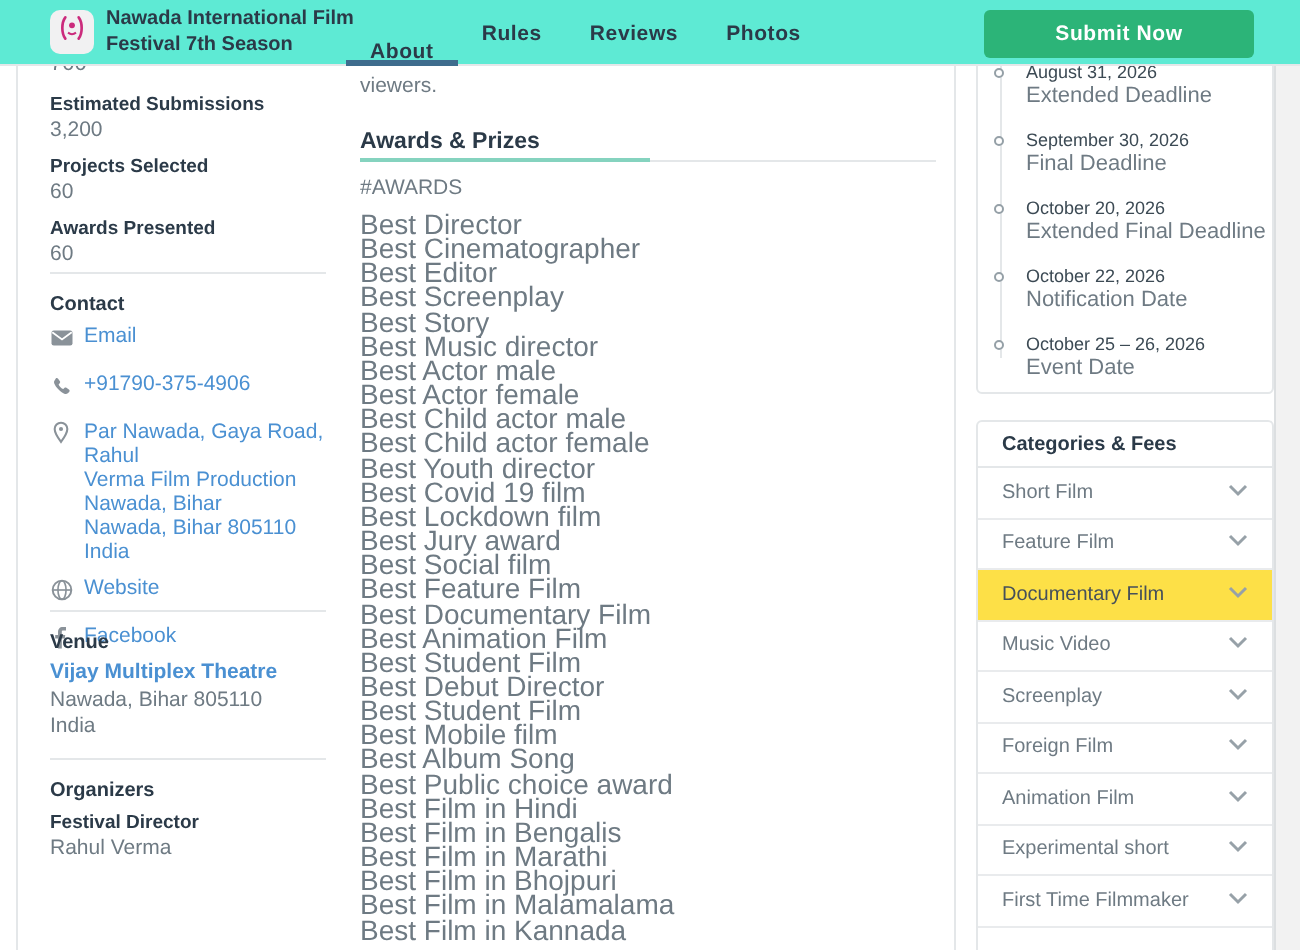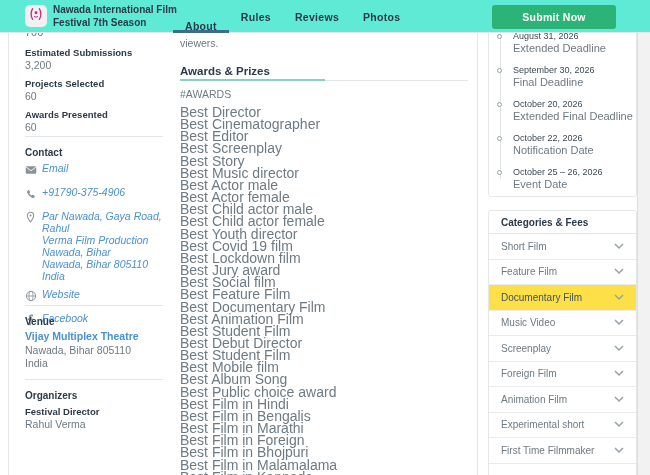--- a/index.html
+++ b/index.html
@@ -15,39 +15,39 @@
   .header{position:absolute;left:0;top:0;width:650px;height:33px;background:#5eead4;
           border-bottom:1px solid var(--border);z-index:10;}
   .logo{position:absolute;left:25px;top:5px;width:22px;height:22px;border-radius:5px;
         background:#f1f1f2;display:flex;align-items:center;justify-content:center;}
   .title{position:absolute;left:53px;top:4px;width:128px;font-size:10px;font-weight:bold;
          color:var(--dark);line-height:12.5px;}
   .tabs{position:absolute;left:173px;top:0;height:33px;display:flex;}
   .tab{height:33px;display:flex;align-items:center;padding:0 12px;font-size:10.5px;
        font-weight:600;color:var(--dark);letter-spacing:.3px;cursor:pointer;}
   .tab.active{border-bottom:3px solid var(--tabline);padding-top:21px;}
-  .submit-btn{position:absolute;left:492px;top:5px;width:124px;height:24px;
+  .submit-btn{position:absolute;left:492px;top:5px;width:135px;height:24px;
        background:var(--green);color:#fff;border:none;border-radius:3px;font-size:10.5px;
        font-weight:bold;font-family:inherit;letter-spacing:.3px;cursor:pointer;}
 
   
   .main-card{position:absolute;left:8px;top:20px;width:470px;height:470px;
        border:1px solid var(--border);border-radius:3px;background:#fff;}
   .gutter{position:absolute;left:637px;top:33px;width:13px;height:442px;background:#f2f2f2;
        border-left:1px solid #dcdfe1;}
 
   
   .clip-stat{position:absolute;left:25px;top:26px;font-size:11px;color:var(--gray);}
   .stats{position:absolute;left:25px;top:47px;width:140px;}
   .stat-label{font-size:9.5px;font-weight:bold;color:var(--dark);line-height:12px;}
   .stat-value{font-size:10.5px;color:var(--gray);line-height:12px;margin-bottom:7px;}
   .sb-divider{position:absolute;left:25px;width:138px;height:1px;background:var(--border);}
   .sb-heading{position:absolute;left:25px;font-size:10px;font-weight:bold;color:var(--dark);}
   .contact-list{position:absolute;left:25px;top:162px;width:142px;}
-  .contact-item{display:flex;margin-bottom:6px;cursor:pointer;font-style:italic;}
+  .contact-item{display:flex;margin-bottom:6px;cursor:pointer;}
   .contact-icon{width:17px;flex:none;padding-top:0;}
   .contact-lines{font-size:10.5px;color:var(--blue);line-height:12px;}
   .venue-name{position:absolute;left:25px;top:330px;font-size:10.5px;font-weight:bold;
        color:var(--blue);cursor:pointer;}
   .venue-lines{position:absolute;left:25px;top:344px;font-size:10.5px;color:var(--gray);
        line-height:12.5px;}
   .org-role{position:absolute;left:25px;top:406px;font-size:9.5px;font-weight:bold;color:var(--dark);}
   .org-name{position:absolute;left:25px;top:418px;font-size:10.5px;color:var(--gray);}
 
   
@@ -189,21 +189,20 @@
     <div class="award-item">Best Animation Film</div>
     <div class="award-item">Best Student Film</div>
     <div class="award-item">Best Debut Director</div>
     <div class="award-item">Best Student Film</div>
     <div class="award-item">Best Mobile film</div>
     <div class="award-item">Best Album Song</div>
     <div class="award-item">Best Public choice award</div>
     <div class="award-item">Best Film in Hindi</div>
     <div class="award-item">Best Film in Bengalis</div>
     <div class="award-item">Best Film in Marathi</div>
-    <div class="award-item">Best Film in Foreign</div>
     <div class="award-item">Best Film in Bhojpuri</div>
     <div class="award-item">Best Film in Malamalama</div>
     <div class="award-item">Best Film in Kannada</div>
   </div>
 
 <div class="timeline-card">
   <div class="tl-wrap">
     <div class="tl-line"></div>
   <div class="tl-event">
     <span class="tl-circle"></span>

